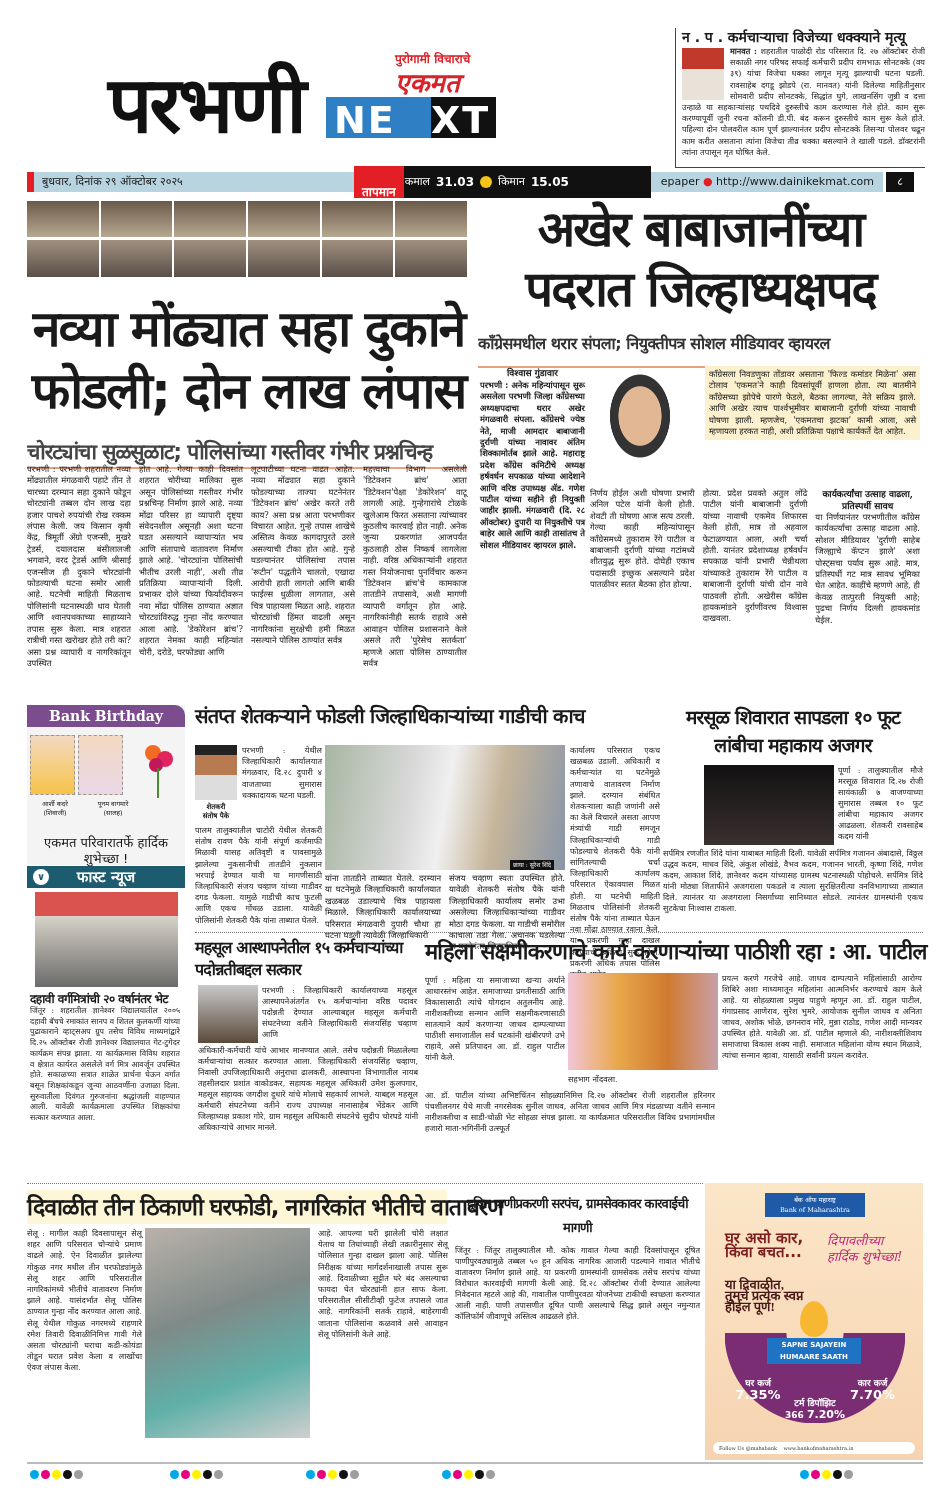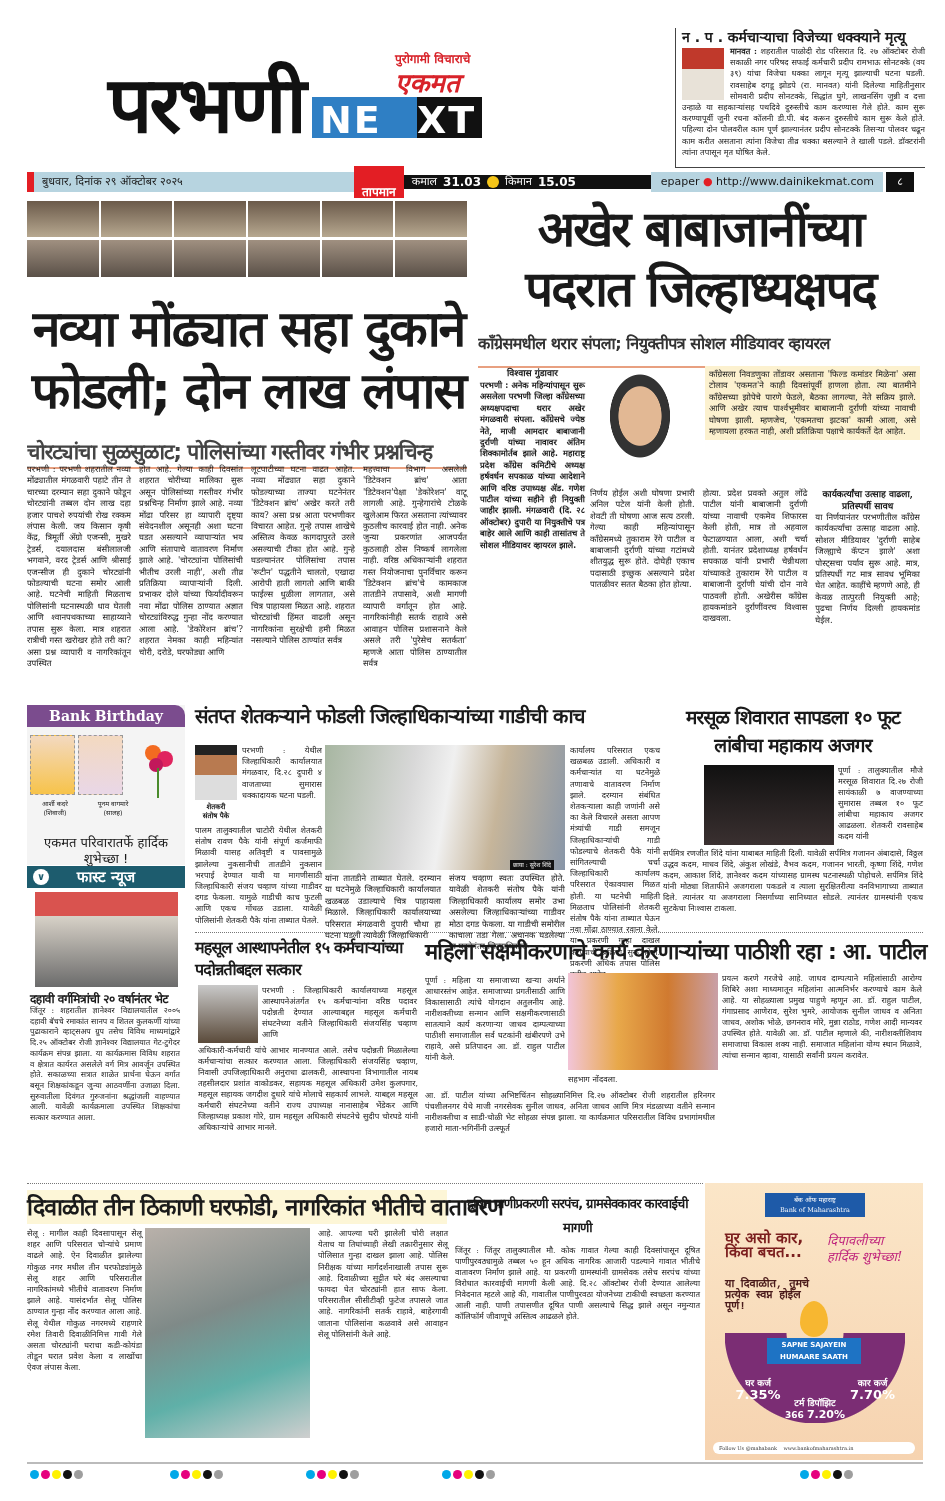--- a/index.html
+++ b/index.html
@@ -1,28 +1,28 @@
 <!DOCTYPE html>
 <html><head>
 <meta charset="utf-8">
 <style>
 *{box-sizing:border-box;margin:0;padding:0}
 body{width:945px;height:1501px;background:#fff;font-family:"DejaVu Serif",serif;color:#1a1a1a;position:relative;overflow:hidden}
 .abs{position:absolute}
 .masthead-title{left:108px;top:60px;font-family:"DejaVu Sans",sans-serif;font-weight:900;font-size:78px;letter-spacing:-3px;line-height:90px;color:#111}
-.next-logo{left:312px;top:97px;width:170px;height:41px;display:flex}
+.next-logo{left:326px;top:97px;width:170px;height:41px;display:flex}
 .next-blue{background:#2f7fc4;color:#fff;font-family:"DejaVu Sans",sans-serif;font-weight:900;font-size:38px;line-height:47px;padding-left:8px;width:105px;letter-spacing:2px}
 .next-black{background:#111;color:#fff;font-family:"DejaVu Sans",sans-serif;font-weight:900;font-size:38px;line-height:47px;flex:1;letter-spacing:2px}
 .tagline{left:395px;top:50px;color:#d8232a;font-size:12px;font-weight:bold;font-family:"DejaVu Sans",sans-serif}
 .lokmat{left:395px;top:64px;color:#d8232a;font-size:26px;font-weight:bold;font-style:italic;font-family:"DejaVu Serif",serif}
 .datebar{left:27px;top:172px;width:887px;height:20px;display:flex;align-items:center;font-family:"DejaVu Sans",sans-serif;font-size:11px}
 .db-red{width:7px;height:20px;background:#e31e24}
 .db-date{background:#b7d4e0;height:20px;width:320px;padding-left:8px;line-height:20px}
 .db-temp{background:#e31e24;color:#fff;font-weight:bold;height:20px;padding:16px 8px;line-height:20px;font-size:12px}
-.db-black{background:#111;color:#fff;height:14px;line-height:20px;padding:0 8px;display:flex;gap:6px;align-items:center;width:247px}
+.db-black{background:#111;color:#fff;height:32px;line-height:20px;padding:0 1px;display:flex;gap:6px;align-items:center;width:247px}
 .db-black b{font-size:12px}
 .sun{width:12px;height:12px;background:#f5c518;border-radius:50%;display:inline-block}
 .db-epaper{background:#b7d4e0;height:20px;line-height:20px;flex:1;padding-left:10px}
 .db-page{background:#111;color:#fff;width:28px;height:20px;text-align:center;line-height:20px;margin-left:3px}
 .brief{left:675px;top:28px;width:250px;height:140px;border-left:1px solid #444;border-bottom:1px solid #444;padding:0 0 0 6px}
 .brief h3{font-family:"DejaVu Sans",sans-serif;font-size:14px;font-weight:bold;line-height:18px;white-space:nowrap}
 .brief .photo{float:left;width:42px;height:52px;background:linear-gradient(#c0392b 0,#c0392b 40%,#e8e2d8 40%);margin:2px 6px 2px 0}
 .brief p{font-size:8px;line-height:11.2px;text-align:justify}
 .photos{left:27px;top:201px;width:440px;height:36px;display:flex;gap:2px}
 .photos div{flex:1;background:linear-gradient(#6b5a4a,#b7a890)}
@@ -77,21 +77,21 @@
 .women-cap{left:568px;top:1073px;width:150px;font-size:8px}
 .women-r{left:722px;top:973px;width:200px;font-size:8px;line-height:11px;text-align:justify}
 .diwali-h{left:27px;top:1190px;width:420px;background:#fdf6d7;font-size:23px;line-height:34px;letter-spacing:-1px}
 .diwali-photo{left:145px;top:1228px;width:165px;height:210px;background:linear-gradient(160deg,#b9b1aa,#7f8a88 40%,#5fb0a8 70%,#cfcfcf)}
 .diwali-r{left:318px;top:1228px;width:130px;font-size:8px;line-height:11.2px;text-align:justify}
 .water-h{left:455px;top:1192px;width:245px;font-size:13px;line-height:24px;text-align:center;white-space:normal}
 .water-b{left:455px;top:1245px;width:245px;font-size:8px;line-height:11px;text-align:justify}
 .ad{left:705px;top:1183px;width:218px;height:277px;background:linear-gradient(#fbe6c8,#f6d3b0);overflow:hidden}
 .ad-bank{position:absolute;left:60px;top:10px;width:100px;height:24px;background:#1e5aa8;color:#fff;font-size:6.5px;line-height:10px;text-align:center;padding-top:2px}
 .ad-left{position:absolute;left:20px;top:48px;font-family:"DejaVu Sans",sans-serif;font-weight:bold;font-size:15px;line-height:14px;color:#7b1e1e}
-.ad-left2{position:absolute;left:20px;top:96px;font-family:Liberation Mono, monospace;font-size:11px;line-height:11px;color:#4a1a1a;font-weight:bold}
+.ad-left2{position:absolute;left:20px;top:96px;font-family:Liberation Serif, serif;font-size:13px;line-height:11px;color:#4a1a1a;font-weight:bold}
 .ad-greet{position:absolute;left:122px;top:50px;font-family:"DejaVu Serif",serif;font-style:italic;font-size:13px;line-height:16px;color:#c0267d}
 .ad-pie{position:absolute;left:20px;top:150px;width:180px;height:90px;background:radial-gradient(circle at 50% 0,transparent 0 28px,#7b2d74 29px 90px,transparent 91px)}
 .ad-badge{position:absolute;left:62px;top:155px;width:94px;height:26px;background:#1e73c4;color:#fff;font-size:7px;font-weight:bold;text-align:center;line-height:12px;padding-top:1px;font-family:"DejaVu Sans",sans-serif}
 .ad-flame{position:absolute;left:95px;top:118px;width:28px;height:36px;border-radius:50% 50% 50% 50%/60% 60% 40% 40%;background:#f7b731}
 .ad-rate{position:absolute;color:#fff;font-family:"DejaVu Sans",sans-serif;font-weight:bold;font-size:9px;line-height:11px;text-align:center}
 .ad-foot{position:absolute;left:8px;bottom:6px;width:202px;height:12px;background:#fff;border-radius:6px;font-size:5px;line-height:12px;padding-left:6px;color:#333}
 .reg{display:flex;gap:2px}
 .reg span{width:9px;height:9px;border-radius:50%}
 .rule{left:27px;top:1462px;width:896px;border-top:2px solid #bbb}
 </style>

